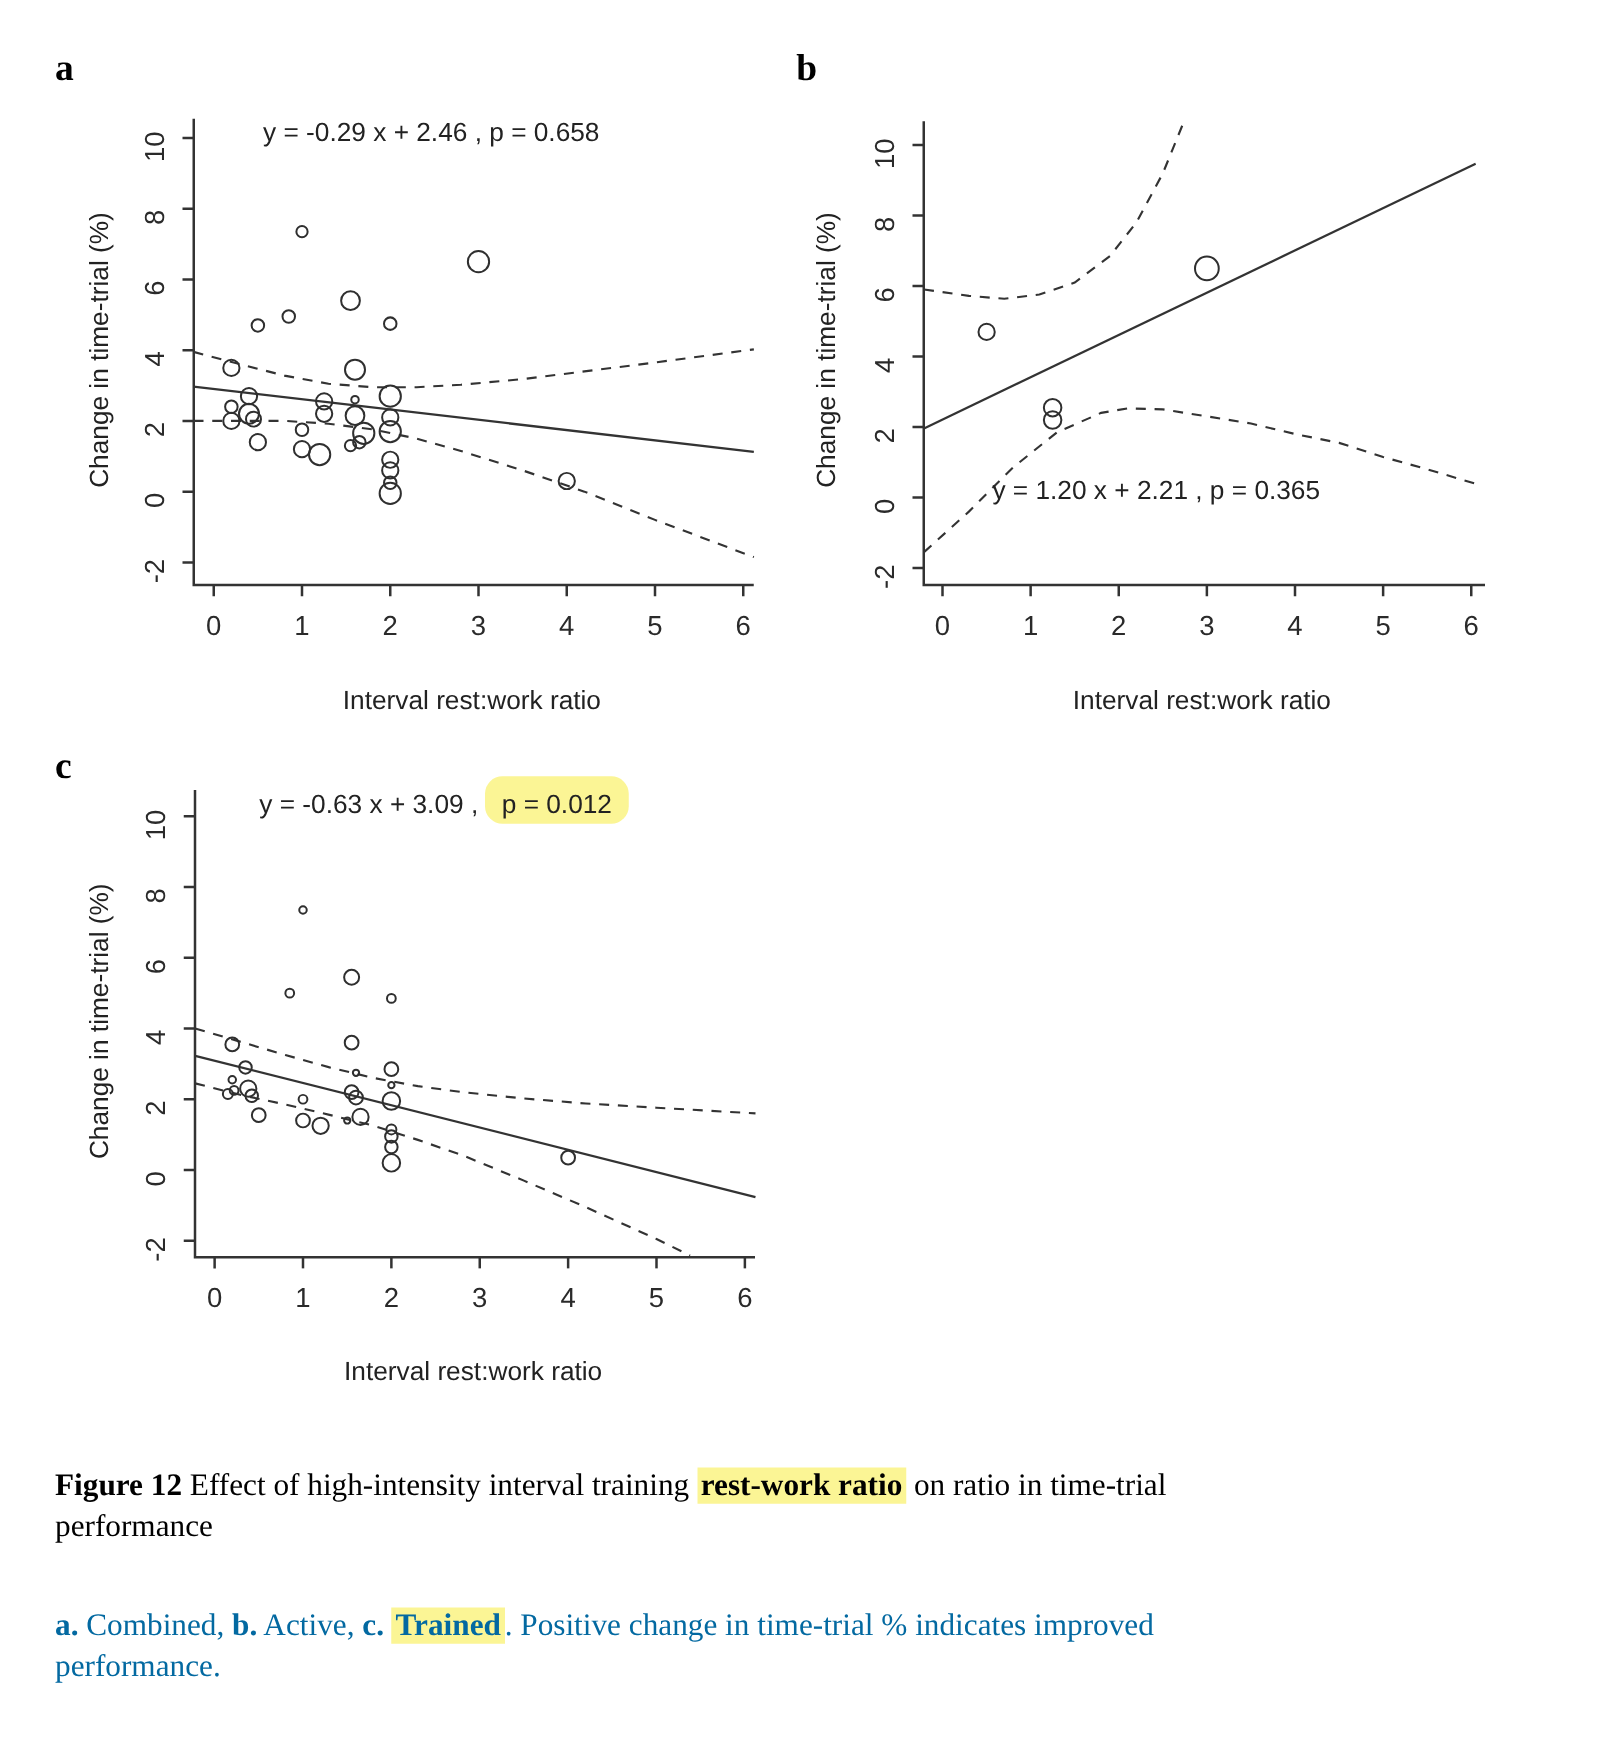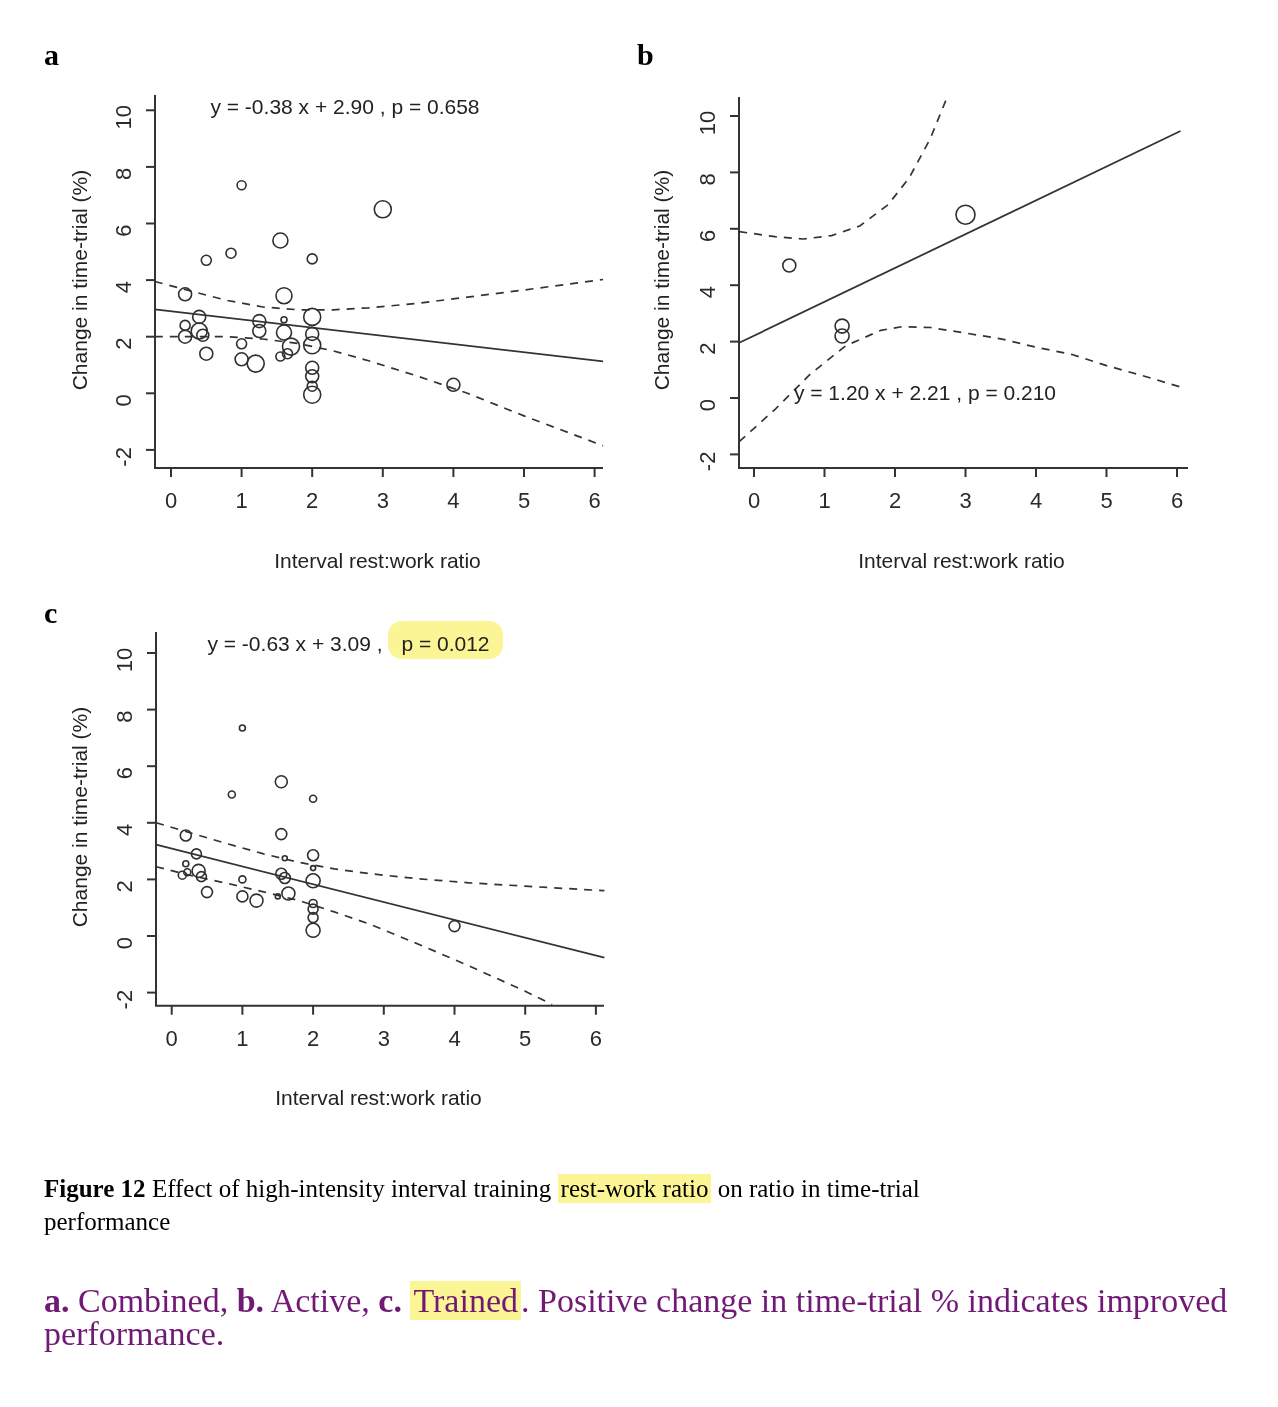--- a/index.html
+++ b/index.html
@@ -11,23 +11,23 @@
   svg.plot { position:absolute; }
   svg.plot text { font-family:"Liberation Sans", sans-serif; font-size:22px; fill:#2a2a2a; }
   .eq { position:absolute; font-size:21px; text-align:center; white-space:nowrap; color:#222; }
   .eqp.hl-pill { background:var(--hl); border-radius:14px; padding:11px 13px 4px; }
   .ylab { position:absolute; width:300px; text-align:center; font-size:21px; color:#222;
           transform:rotate(-90deg); white-space:nowrap; }
   .xlab { position:absolute; width:445px; text-align:center; font-size:21px; color:#222; }
   .caption { position:absolute; left:44px; top:1172px; width:1200px;
              font-family:"Liberation Serif", serif; font-size:25px; line-height:33px; color:#000; }
   .caption b, .notes b { font-weight:bold; }
-  .hl { background:var(--hl); padding:1px 3px; }
+  .hl { background:var(--hl); padding:1px 3px;font-weight:bold; }
   .notes { position:absolute; left:44px; top:1284px; width:1200px;
-           font-family:"Liberation Serif", serif; font-size:34px; line-height:33px; color:#701a75; }
+           font-family:"Liberation Serif", serif; font-size:25px; line-height:33px; color:#0369a1; }
 </style>
 </head>
 <body>
 
 <div class="page">
 
   <div class="pletter" style="left:44px;top:40px">a</div>
   <div class="pletter" style="left:637px;top:40px">b</div>
   <div class="pletter" style="left:44px;top:598px">c</div>
 
@@ -192,22 +192,22 @@
       <circle cx="263.1" cy="237.3" r="5.5" fill="none" stroke="#2f2f2f" stroke-width="1.6"></circle>
       <circle cx="263.1" cy="250.1" r="2.5" fill="none" stroke="#2f2f2f" stroke-width="1.6"></circle>
       <circle cx="263.1" cy="262.8" r="7" fill="none" stroke="#2f2f2f" stroke-width="1.6"></circle>
       <circle cx="263.1" cy="285.5" r="4" fill="none" stroke="#2f2f2f" stroke-width="1.6"></circle>
       <circle cx="263.1" cy="291.1" r="5" fill="none" stroke="#2f2f2f" stroke-width="1.6"></circle>
       <circle cx="263.1" cy="299.6" r="5" fill="none" stroke="#2f2f2f" stroke-width="1.6"></circle>
       <circle cx="263.1" cy="312.3" r="7" fill="none" stroke="#2f2f2f" stroke-width="1.6"></circle>
       <circle cx="404.5" cy="308.1" r="5.5" fill="none" stroke="#2f2f2f" stroke-width="1.6"></circle>
     </svg>
 
-  <div class="eq" style="left:120px;top:95px;width:450px"><span>y =  -0.38 x +  2.90 ,  </span><span class="eqp">p = 0.658</span></div>
-  <div class="eq" style="left:735px;top:381px;width:380px"><span>y =  1.20 x +  2.21 ,  </span><span class="eqp">p = 0.210</span></div>
+  <div class="eq" style="left:120px;top:95px;width:450px"><span>y =  -0.29 x +  2.46 ,  </span><span class="eqp">p = 0.658</span></div>
+  <div class="eq" style="left:735px;top:381px;width:380px"><span>y =  1.20 x +  2.21 ,  </span><span class="eqp">p = 0.365</span></div>
   <div class="eq" style="left:125px;top:632px;width:460px"><span>y =  -0.63 x +  3.09 , </span><span class="eqp hl-pill">p = 0.012</span></div>
 
   <div class="ylab" style="left:-70px;top:268px">Change in time-trial (%)</div>
   <div class="ylab" style="left:512px;top:268px">Change in time-trial (%)</div>
   <div class="ylab" style="left:-70px;top:805px">Change in time-trial (%)</div>
 
   <div class="xlab" style="left:155px;top:549px">Interval rest:work ratio</div>
   <div class="xlab" style="left:739px;top:549px">Interval rest:work ratio</div>
   <div class="xlab" style="left:156px;top:1086px">Interval rest:work ratio</div>
 

